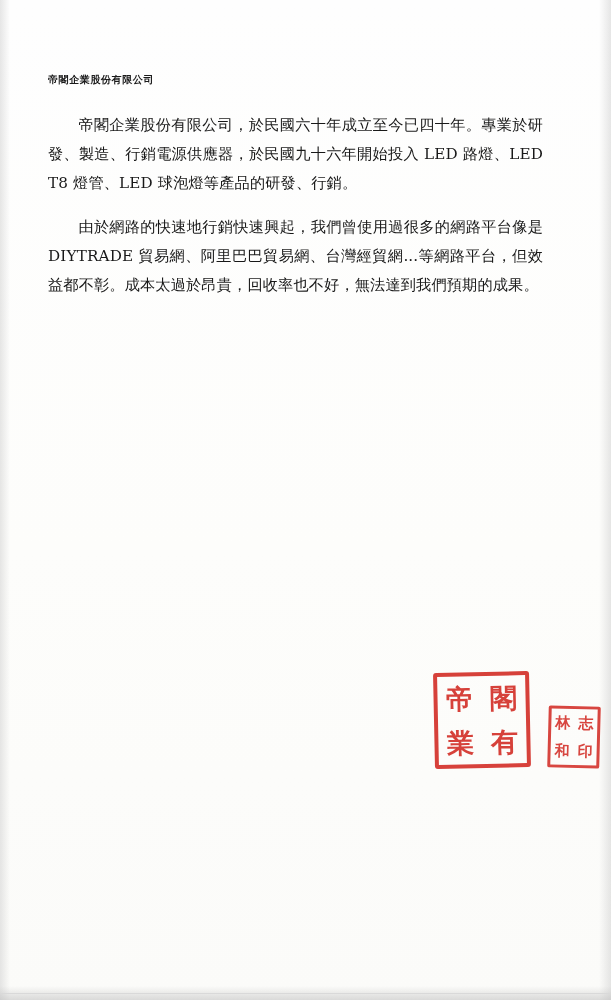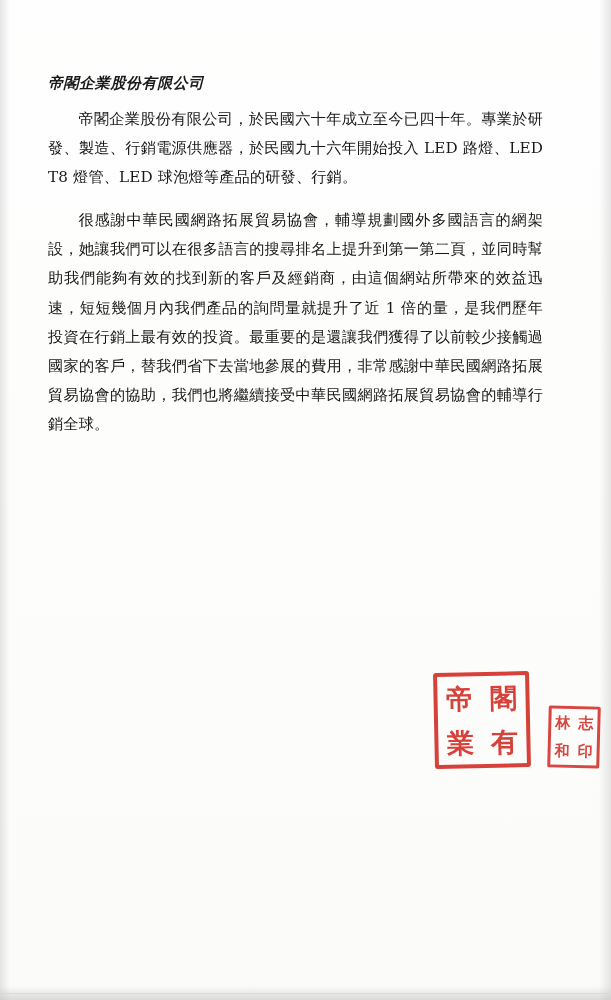--- a/index.html
+++ b/index.html
@@ -49,26 +49,25 @@
   }
 
   .content {
     position: absolute;
     left: 48px;
     right: 52px;
     top: 72px;
   }
 
   .doc-title {
-    font-size: 15px;
+    font-size: 10px;
     letter-spacing: 0.6px;
     color: #1b1b1b;
-    margin: 0 0 10px 0;
+    margin: 0 0 24px 0;
     line-height: 1.5;
-    font-style: italic;
   }
 
   .para {
     font-size: 15.2px;
     line-height: 1.92;
     color: #181818;
     margin: 0 16px 14px 0;
     text-align: justify;
     letter-spacing: 0.15px;
   }
@@ -159,22 +158,22 @@
   <div class="scan-edge-bottom"></div>
   <div class="bottom-rule"></div>
 
   <div class="content">
 
     <h1 class="doc-title">帝閣企業股份有限公司</h1>
 
     <p class="para indent">帝閣企業股份有限公司，於民國六十年成立至今已四十年。專業於研發、製造、行銷電源供應器，於民國九十六年開始投入 LED 路燈、LED T8 燈管、LED 球泡燈等產品的研發、行銷。</p>
 
 
+    <p class="para indent">由於網路的快速地行銷快速興起，我們曾使用過很多的網路平台像是 DIYTRADE 貿易網、阿里巴巴貿易網、台灣經貿網...等網路平台，但效益都不彰。成本太過於昂貴，回收率也不好，無法達到我們預期的成果。</p>
 
-    <p class="para indent tight">很感謝中華民國網路拓展貿易協會，輔導規劃國外多國語言的網架設，她讓我們可以在很多語言的搜尋排名上提升到第一第二頁，並同時幫助我們能夠有效的找到新的客戶及經銷商，由這個網站所帶來的效益迅速，短短幾個月內我們產品的詢問量就提升了近 1 倍的量，是我們歷年投資在行銷上最有效的投資。最重要的是還讓我們獲得了以前較少接觸過國家的客戶，替我們省下去當地參展的費用，非常感謝中華民國網路拓展貿易協會的協助，我們也將繼續接受中華民國網路拓展貿易協會的輔導行銷全球。</p>
 
     <div class="seals">
 
       <div class="seal seal-main">
         <div class="glyphs">
           <span>帝</span>
           <span>閣</span>
           <span>業</span>
           <span>有</span>
         </div>

